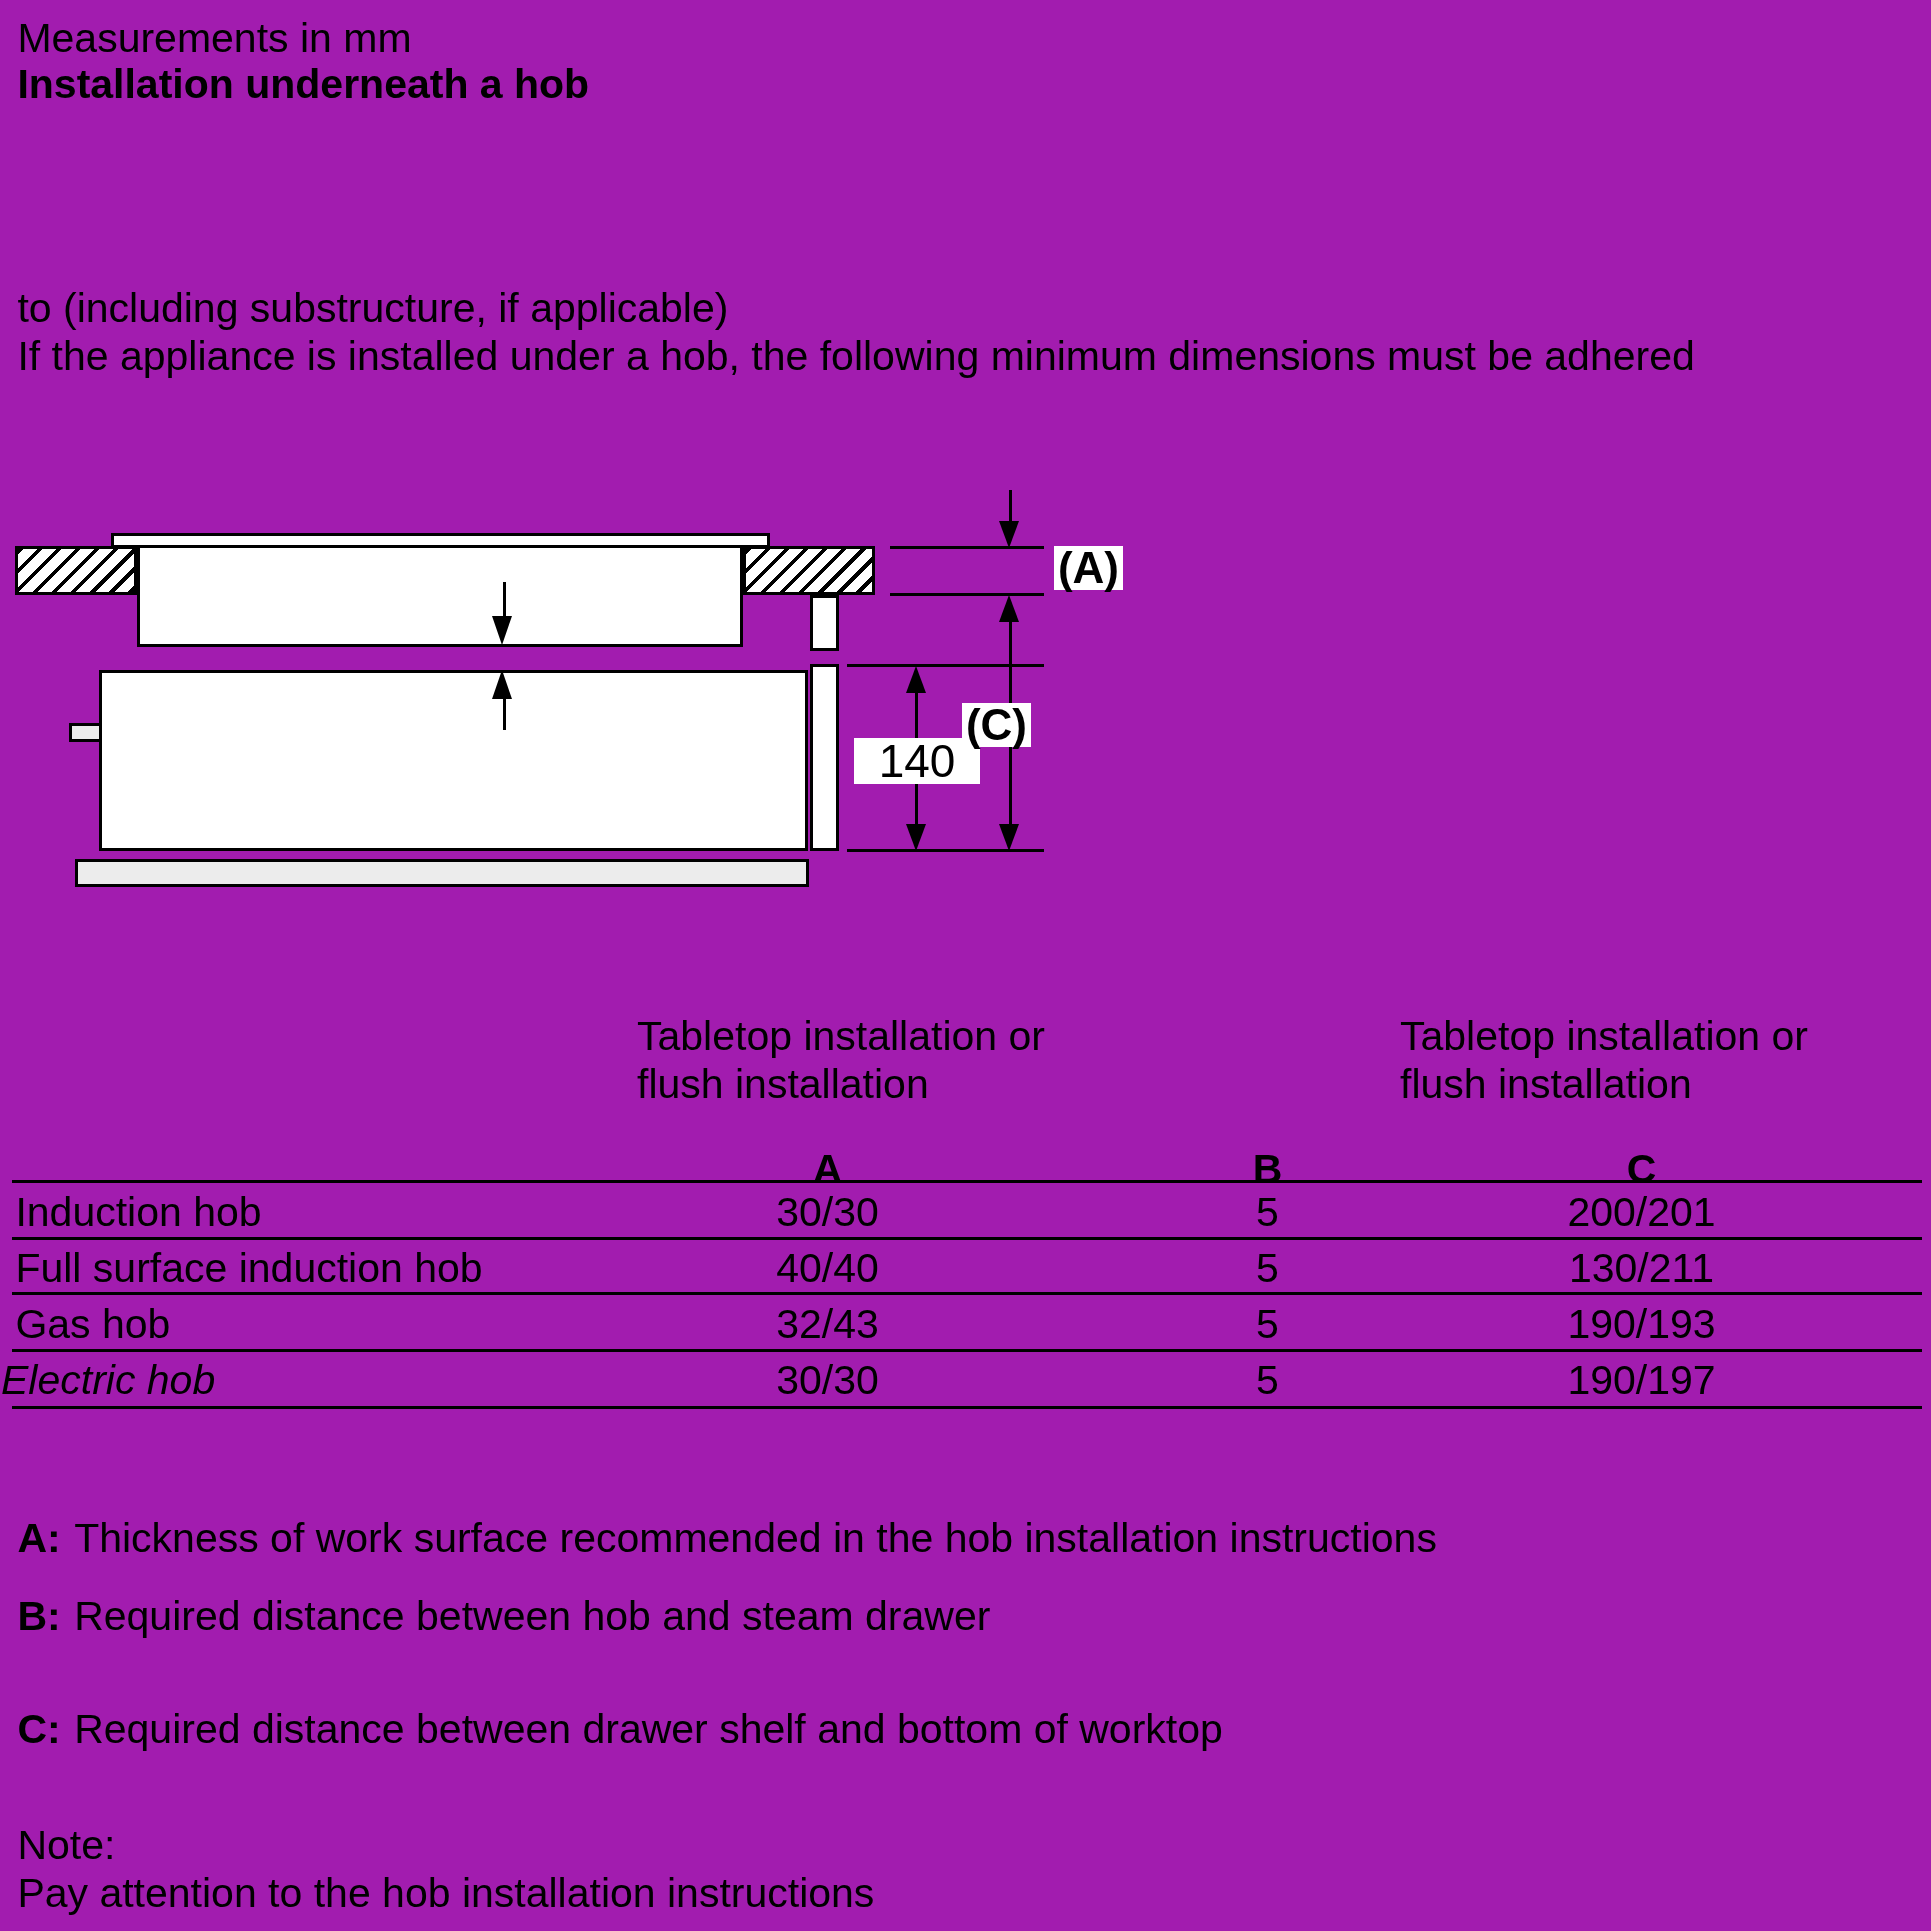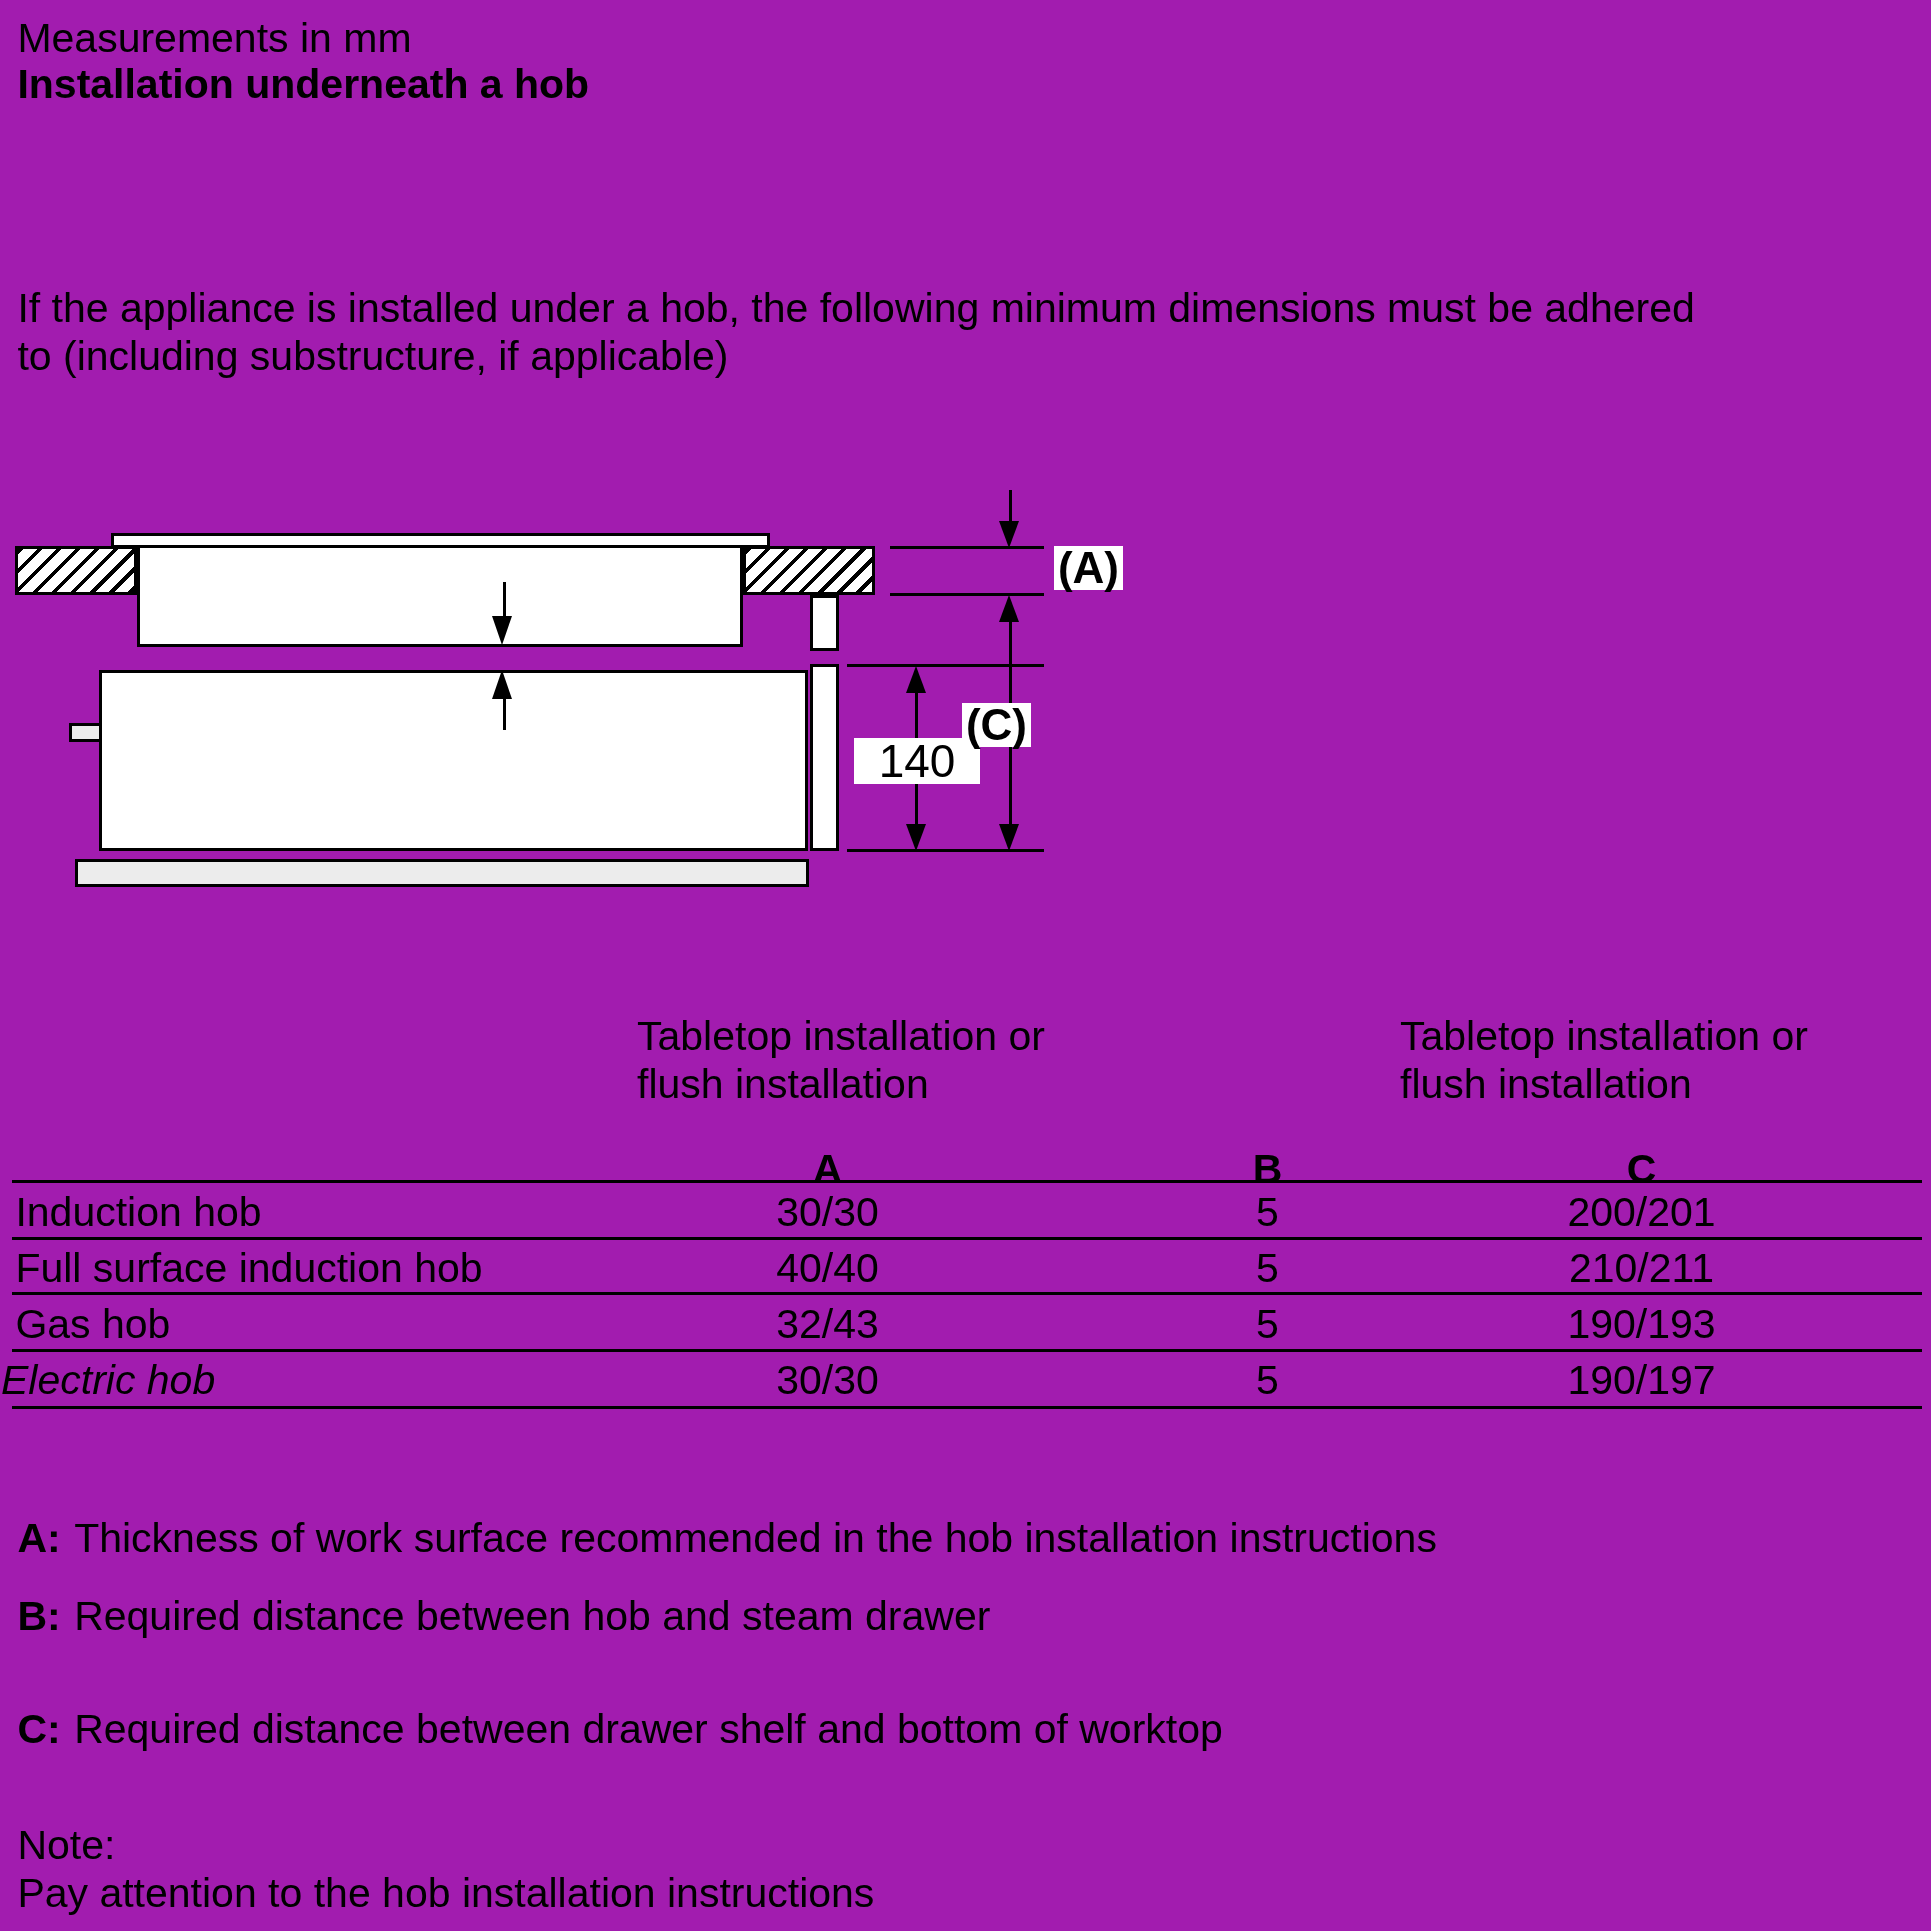--- a/index.html
+++ b/index.html
@@ -35,22 +35,22 @@
 </style>
 </head>
 <body>
 
 <div id="canvas">
 
   <div class="txt" style="left:17.4px;top:13.5px;">Measurements in mm</div>
   <div class="txt bold" style="left:17.4px;top:60px;">Installation underneath a hob</div>
 
   <div class="txt" style="left:17.4px;top:284px;">
+    <span class="blockline">to (including substructure, if applicable)</span>
     <span class="blockline">If the appliance is installed under a hob, the following minimum dimensions must be adhered</span>
-    <span class="blockline">to (including substructure, if applicable)</span>
   </div>
 
   <div>
 
     <div class="shape" style="left:69px;top:723px;width:35px;height:19.3px;z-index:0;"></div>
     <div class="shape grayfill" style="left:69px;top:723px;width:35px;height:19.3px;z-index:0;"></div>
 
     <div class="shape" style="left:137px;top:545px;width:606px;height:102px;z-index:1;"></div>
     <div class="shape" style="left:810px;top:595px;width:29px;height:56px;z-index:1;"></div>
 
@@ -111,21 +111,21 @@
     <div class="tline" style="top:1406px;"></div>
 
     <div class="cellL" style="left:15.4px;top:1190px;">Induction hob</div>
     <div class="cellC" style="left:731px;top:1190px;width:193px;">30/30</div>
     <div class="cellC" style="left:1219px;top:1190px;width:97px;">5</div>
     <div class="cellC" style="left:1545px;top:1190px;width:193px;">200/201</div>
 
     <div class="cellL" style="left:15.4px;top:1246px;">Full surface induction hob</div>
     <div class="cellC" style="left:731px;top:1246px;width:193px;">40/40</div>
     <div class="cellC" style="left:1219px;top:1246px;width:97px;">5</div>
-    <div class="cellC" style="left:1545px;top:1246px;width:193px;">210/211</div>
+    <div class="cellC" style="left:1545px;top:1246px;width:193px;">130/211</div>
 
     <div class="cellL" style="left:15.4px;top:1302px;">Gas hob</div>
     <div class="cellC" style="left:731px;top:1302px;width:193px;">32/43</div>
     <div class="cellC" style="left:1219px;top:1302px;width:97px;">5</div>
     <div class="cellC" style="left:1545px;top:1302px;width:193px;">190/193</div>
 
     <div class="cellL" style="left:1px;top:1358px;font-style:italic;">Electric hob</div>
     <div class="cellC" style="left:731px;top:1358px;width:193px;">30/30</div>
     <div class="cellC" style="left:1219px;top:1358px;width:97px;">5</div>
     <div class="cellC" style="left:1545px;top:1358px;width:193px;">190/197</div>

